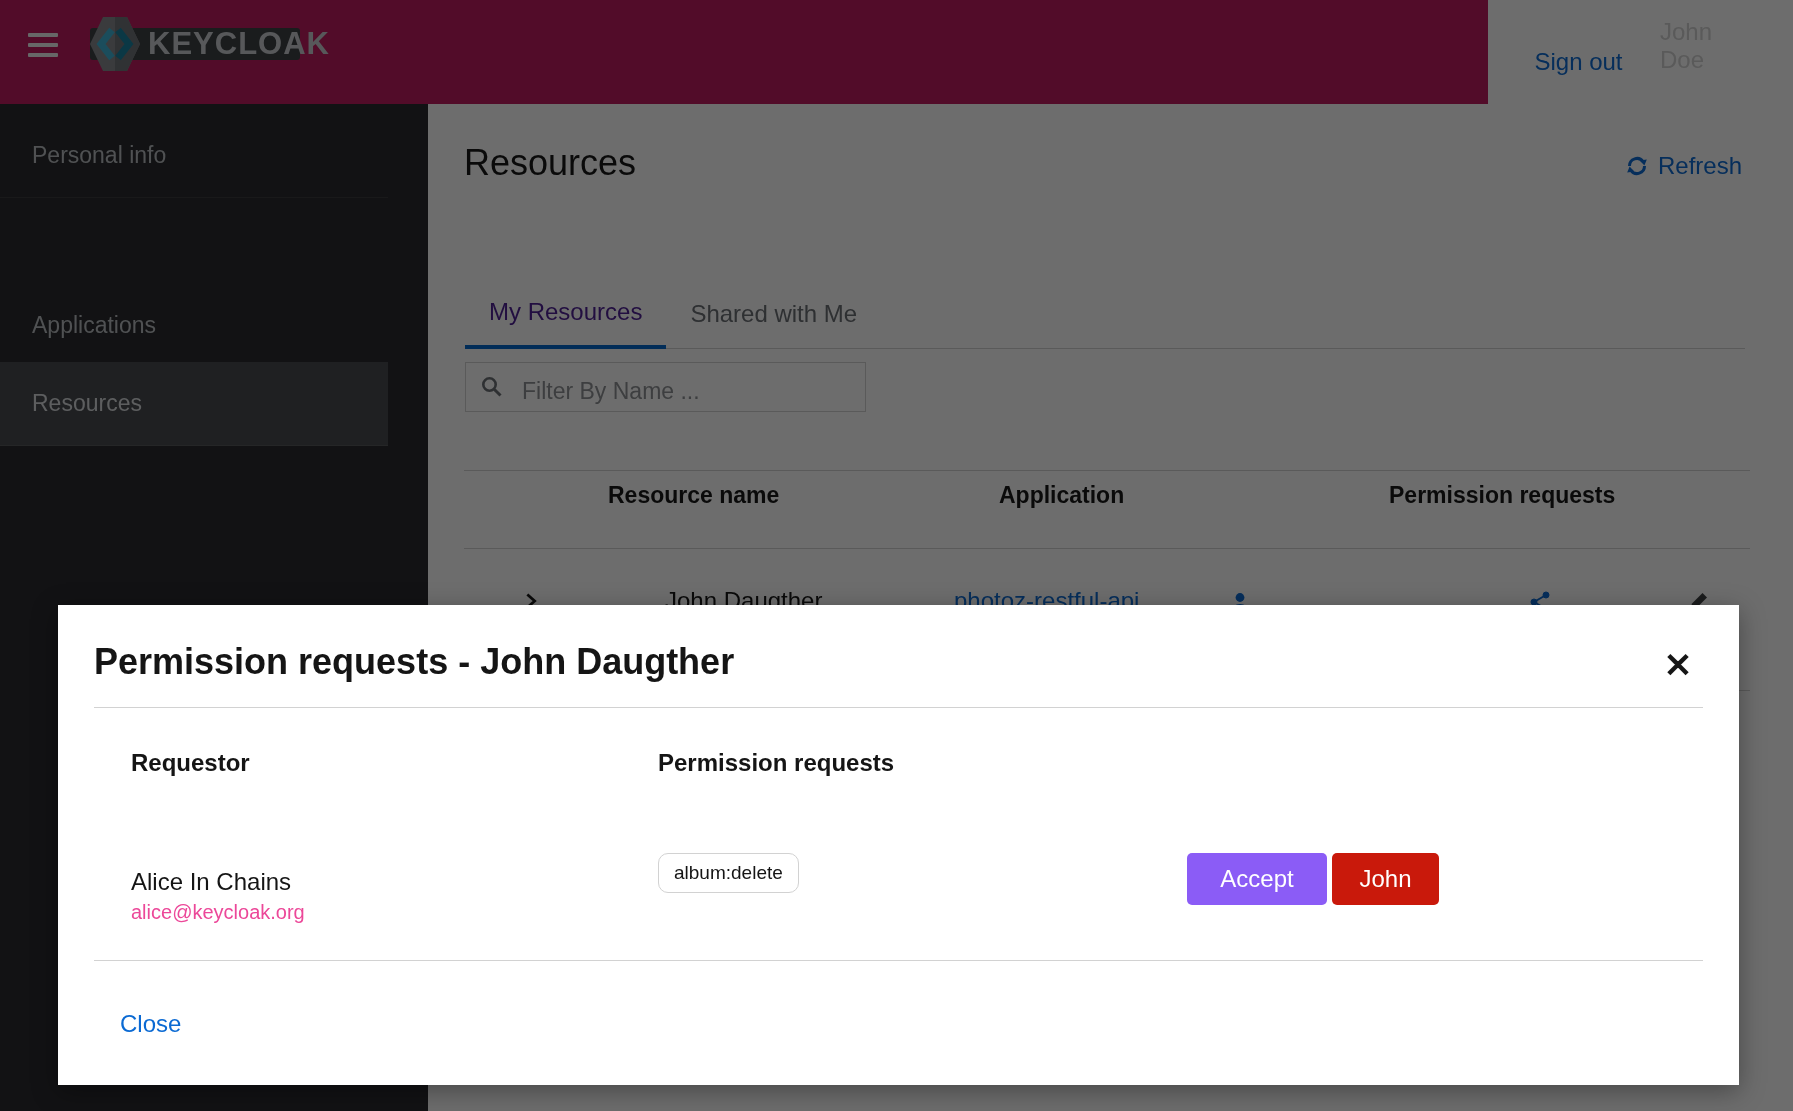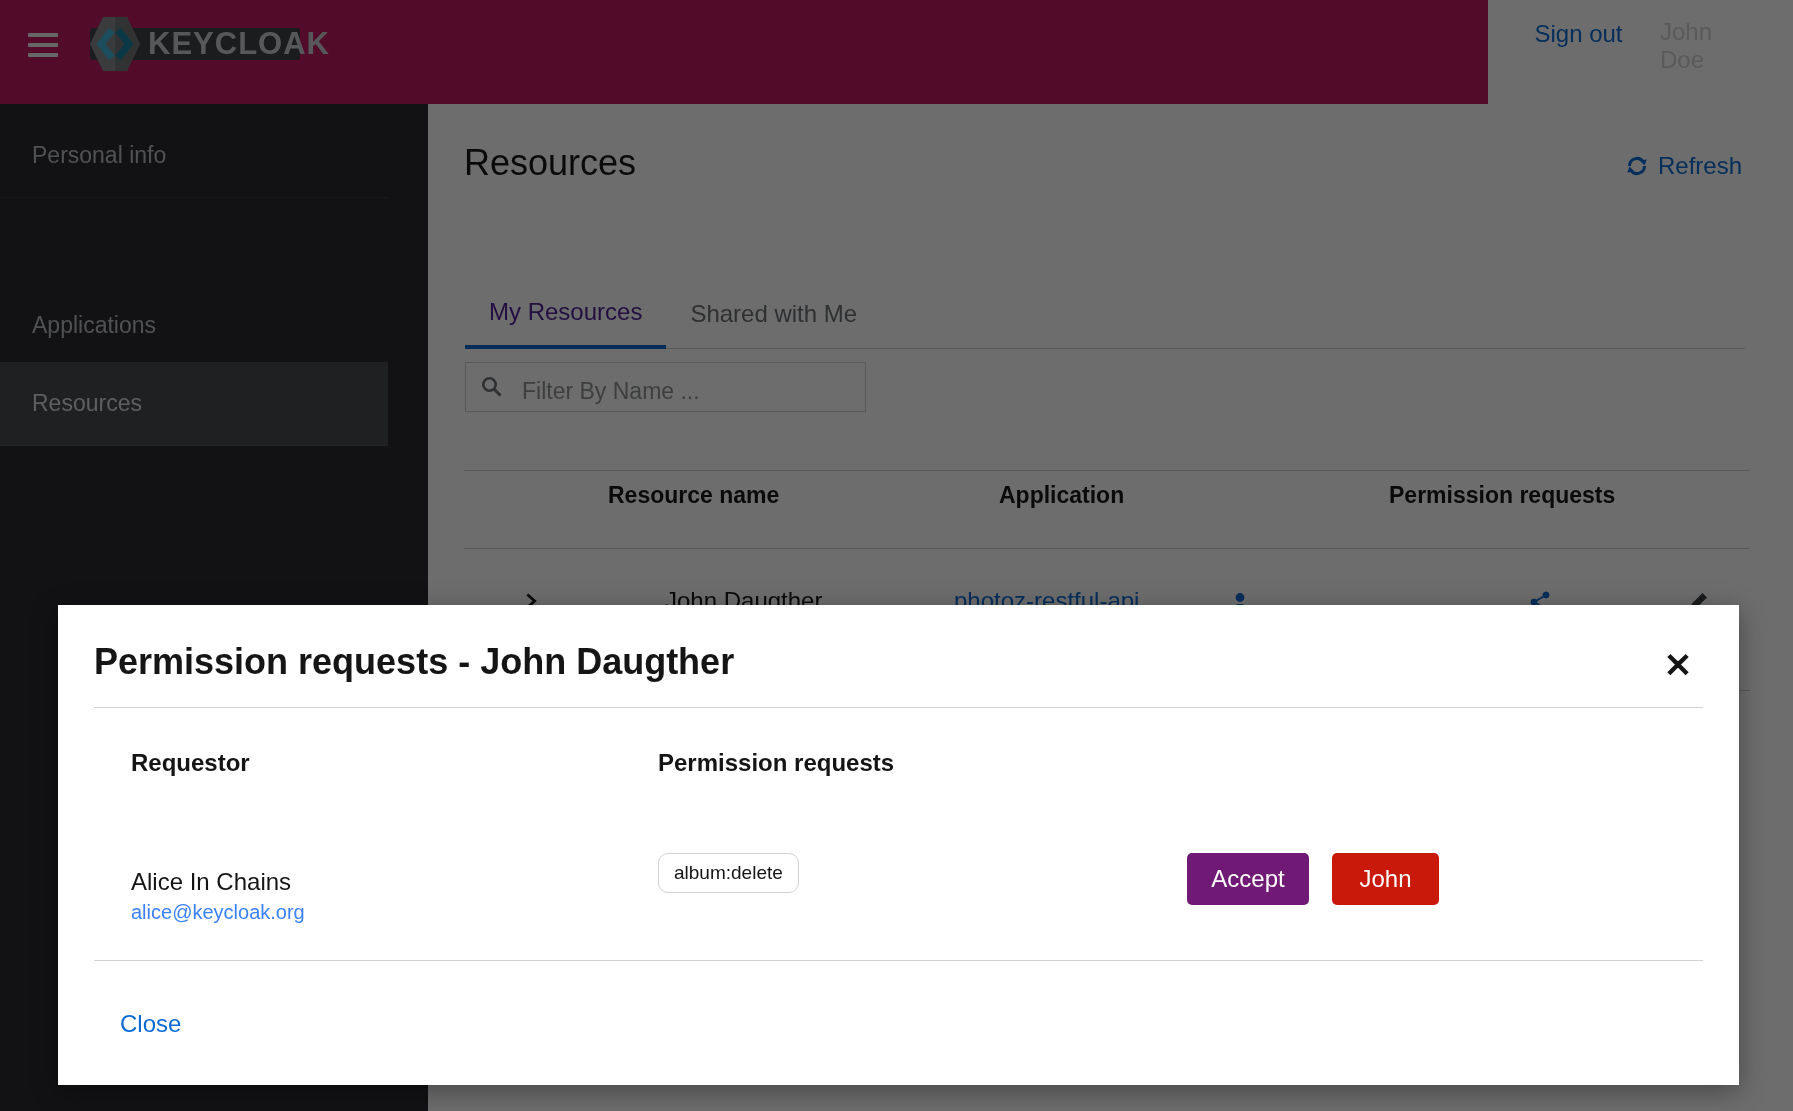--- a/index.html
+++ b/index.html
@@ -8,21 +8,21 @@
   .abs{position:absolute;}
 
   
   .masthead{left:0;top:0;width:1488px;height:104px;background:#be185d;z-index:2;}
   .hamburger{left:28px;top:33px;width:30px;height:28px;cursor:pointer;}
   .hamburger span{display:block;width:30px;height:4px;background:#f0f0f0;margin-bottom:6px;border-radius:1px;}
   .brand{left:88px;top:26px;height:36px;display:flex;align-items:center;}
   .brand-band{position:absolute;left:2px;top:2px;width:210px;height:32px;background:#3a3e42;border-radius:3px;}
   .brand-hex{position:relative;margin-right:6px;}
   .brand-text{position:relative;font-size:31px;font-weight:bold;letter-spacing:1px;color:#caced1;}
-  .signout{left:1510px;top:8px;width:137px;height:52px;background:#ffffff;border:none;border-radius:6px;
+  .signout{left:1510px;top:36px;width:137px;height:52px;background:#ffffff;border:none;border-radius:6px;
            color:#0b6ad3;font-size:24px;font-family:inherit;cursor:pointer;}
   .username{left:1660px;top:20px;height:52px;display:flex;align-items:center;color:#d2d2d2;font-size:24px;}
 
   
   .sidebar{left:0;top:104px;width:428px;height:1007px;background:#26282b;z-index:1;}
   .nav-item{position:absolute;left:0;width:388px;height:84px;display:flex;align-items:center;
             padding:0 32px;box-sizing:border-box;color:#b9bdc1;font-size:23px;cursor:pointer;
             border-bottom:1px solid rgba(255,255,255,0.08);}
   .nav-item.active{background:#45484d;color:#d8dbde;}
   .nav-item .spacer{flex:1;}
@@ -49,25 +49,25 @@
   
   .backdrop{left:0;top:0;width:1793px;height:1111px;background:rgba(3,3,3,0.58);z-index:10;}
   .modal{left:58px;top:605px;width:1681px;height:480px;background:#fff;z-index:20;
          box-shadow:0 6px 24px rgba(0,0,0,0.35);}
   .modal-title{left:36px;top:36px;font-size:36px;font-weight:600;color:#151515;}
   .modal-close{left:1596px;top:36px;width:48px;height:48px;background:none;border:none;cursor:pointer;
                font-size:34px;font-weight:bold;color:#151515;line-height:44px;text-align:center;padding:0;}
   .mdivider{left:36px;width:1609px;height:1px;background:#d2d2d2;}
   .mcol-head{top:144px;font-size:24px;font-weight:bold;color:#151515;}
   .requestor-name{left:73px;top:254px;font-size:24px;color:#151515;margin-top:9px;}
-  .requestor-email{left:73px;top:296px;font-size:20px;color:#3b82f6;}
+  .requestor-email{left:73px;top:296px;font-size:20px;color:#ec4899;}
   .chip{left:600px;top:248px;height:40px;box-sizing:border-box;border:1px solid #d2d2d2;border-radius:10px;
         background:#fff;padding:0 15px;display:flex;align-items:center;font-size:19px;color:#151515;}
   .btn{top:248px;height:52px;border:none;border-radius:5px;color:#fff;font-size:24px;font-family:inherit;cursor:pointer;}
-  .btn-accept{left:1129px;width:122px;background:#701a75;}
+  .btn-accept{left:1129px;width:140px;background:#8b5cf6;}
   .btn-deny{left:1274px;width:107px;background:#c9190b;}
   .modal-close-link{left:62px;top:405px;font-size:24px;color:#0b6ad3;cursor:pointer;background:none;border:none;padding:0;font-family:inherit;}
 </style>
 </head>
 <body>
 
 <div class="stage">
 
   <div class="abs masthead">
     <div class="abs hamburger">

